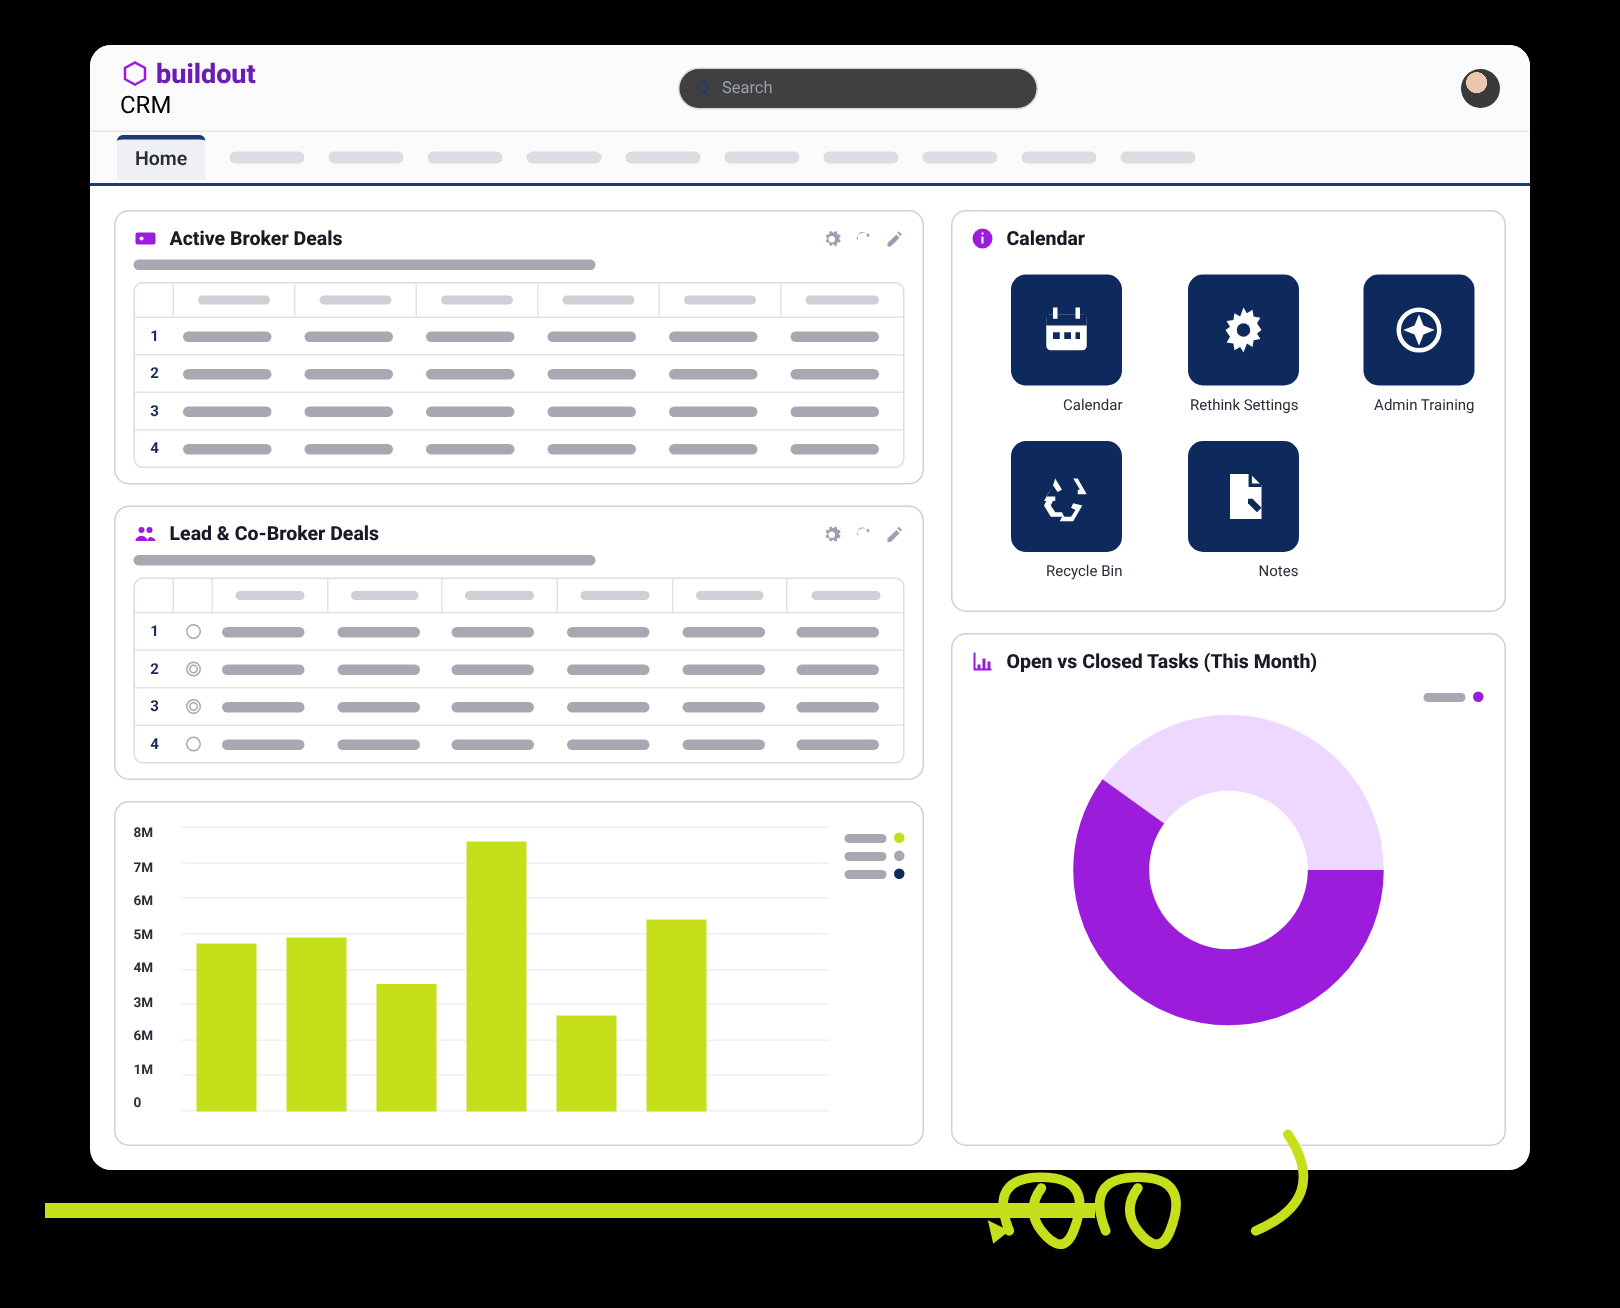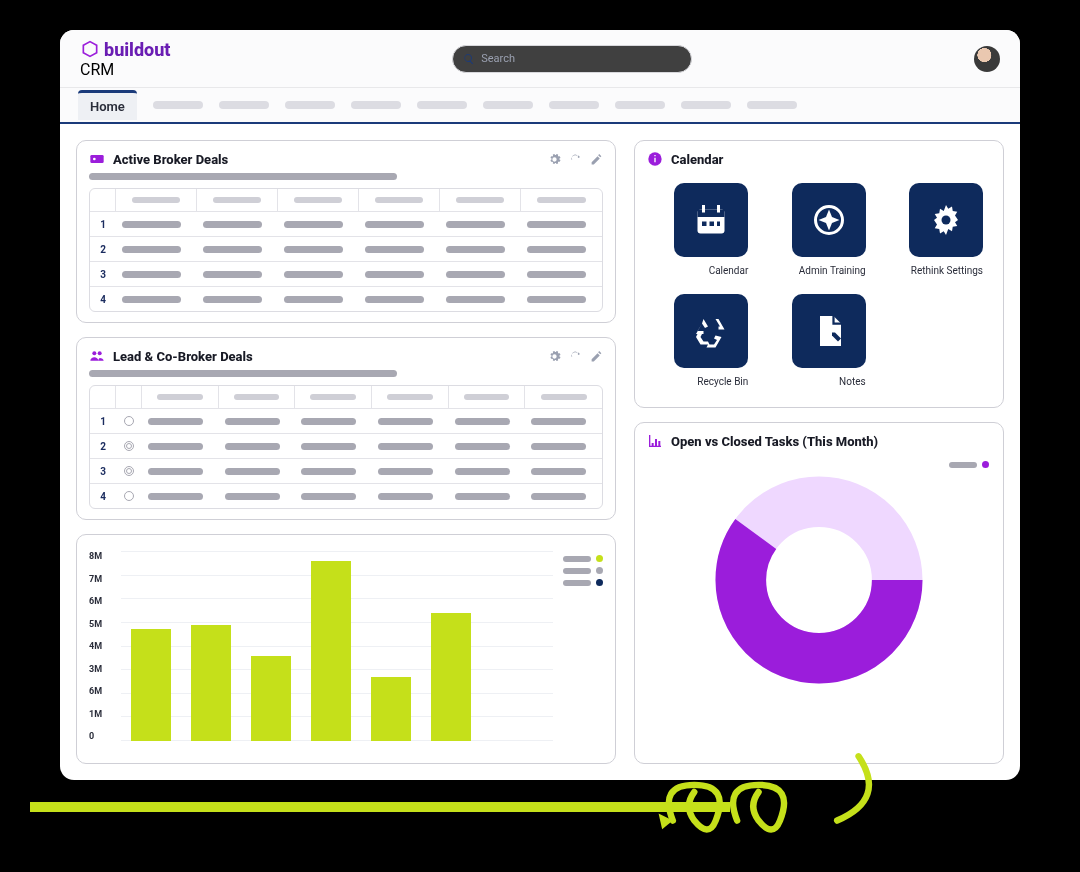--- a/index.html
+++ b/index.html
@@ -441,35 +441,35 @@
                   <rect x="6" y="13" width="3" height="3" fill="#0e2a5c"></rect>
                   <rect x="11" y="13" width="3" height="3" fill="#0e2a5c"></rect>
                   <rect x="16" y="13" width="2" height="3" fill="#0e2a5c"></rect>
                 </svg>
               </div>
               <div class="dash-lbl">Calendar</div>
             </div>
             <div class="dash-item">
               <div class="dash-tile">
                 <svg viewBox="0 0 24 24">
-                  <circle cx="12" cy="12" r="9" fill="none" stroke="#fff" stroke-width="2"></circle>
-                  <path d="M12 5l2 5 5 2-5 2-2 5-2-5-5-2 5-2z" fill="#fff"></path>
-                </svg>
-              </div>
-              <div class="dash-lbl">Admin Training</div>
-            </div>
-            <div class="dash-item">
-              <div class="dash-tile">
-                <svg viewBox="0 0 24 24">
                   <path d="M12 8a4 4 0 100 8 4 4 0 000-8z" fill="#0e2a5c"></path>
                   <path d="M12 2l1.5 2.5L16 3l.5 3 3 .5-1.5 2.5L20 12l-2 1.5 1.5 2.5-3 .5-.5 3-2.5-1.5L12 22l-1.5-2.5L8 21l-.5-3-3-.5L6 15 4 12l2-1.5L4.5 8l3-.5L8 4.5 10.5 6 12 2z" fill="#fff"></path>
                   <circle cx="12" cy="12" r="3" fill="#0e2a5c"></circle>
                 </svg>
               </div>
               <div class="dash-lbl">Rethink Settings</div>
+            </div>
+            <div class="dash-item">
+              <div class="dash-tile">
+                <svg viewBox="0 0 24 24">
+                  <circle cx="12" cy="12" r="9" fill="none" stroke="#fff" stroke-width="2"></circle>
+                  <path d="M12 5l2 5 5 2-5 2-2 5-2-5-5-2 5-2z" fill="#fff"></path>
+                </svg>
+              </div>
+              <div class="dash-lbl">Admin Training</div>
             </div>
             <div class="dash-item">
               <div class="dash-tile">
                 <svg viewBox="0 0 24 24">
                   <path d="M7 4l3 5-2 1-2-3-3 5h4v2H2l4-7 1-3zm10 0l4 7h-4v-2h1l-3-5h2zm2 12l-4 7h-6l1-2h4l2-3-2-1 1-2 4 1zM6 14l-1 2 2 3h3l1 2H5l-3-5 1-2h3z" fill="#fff"></path>
                 </svg>
               </div>
               <div class="dash-lbl">Recycle Bin</div>
             </div>
             <div class="dash-item">

